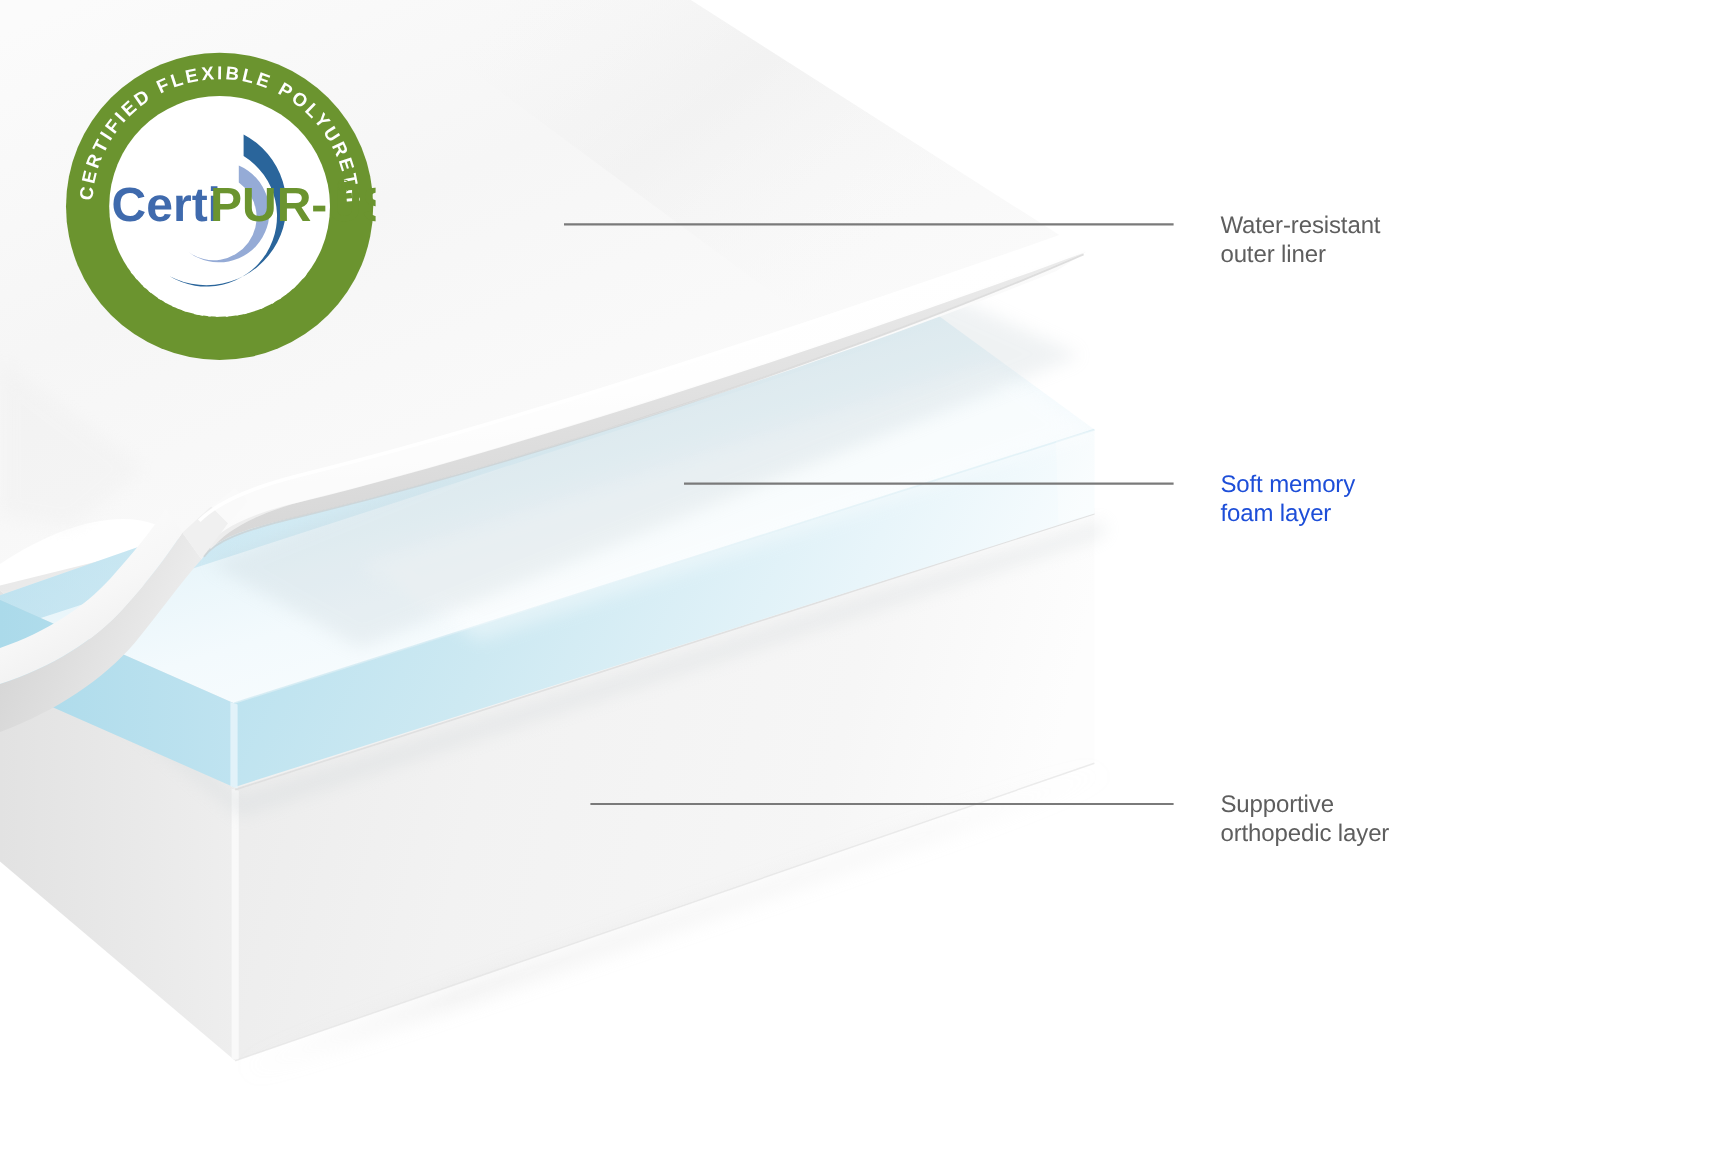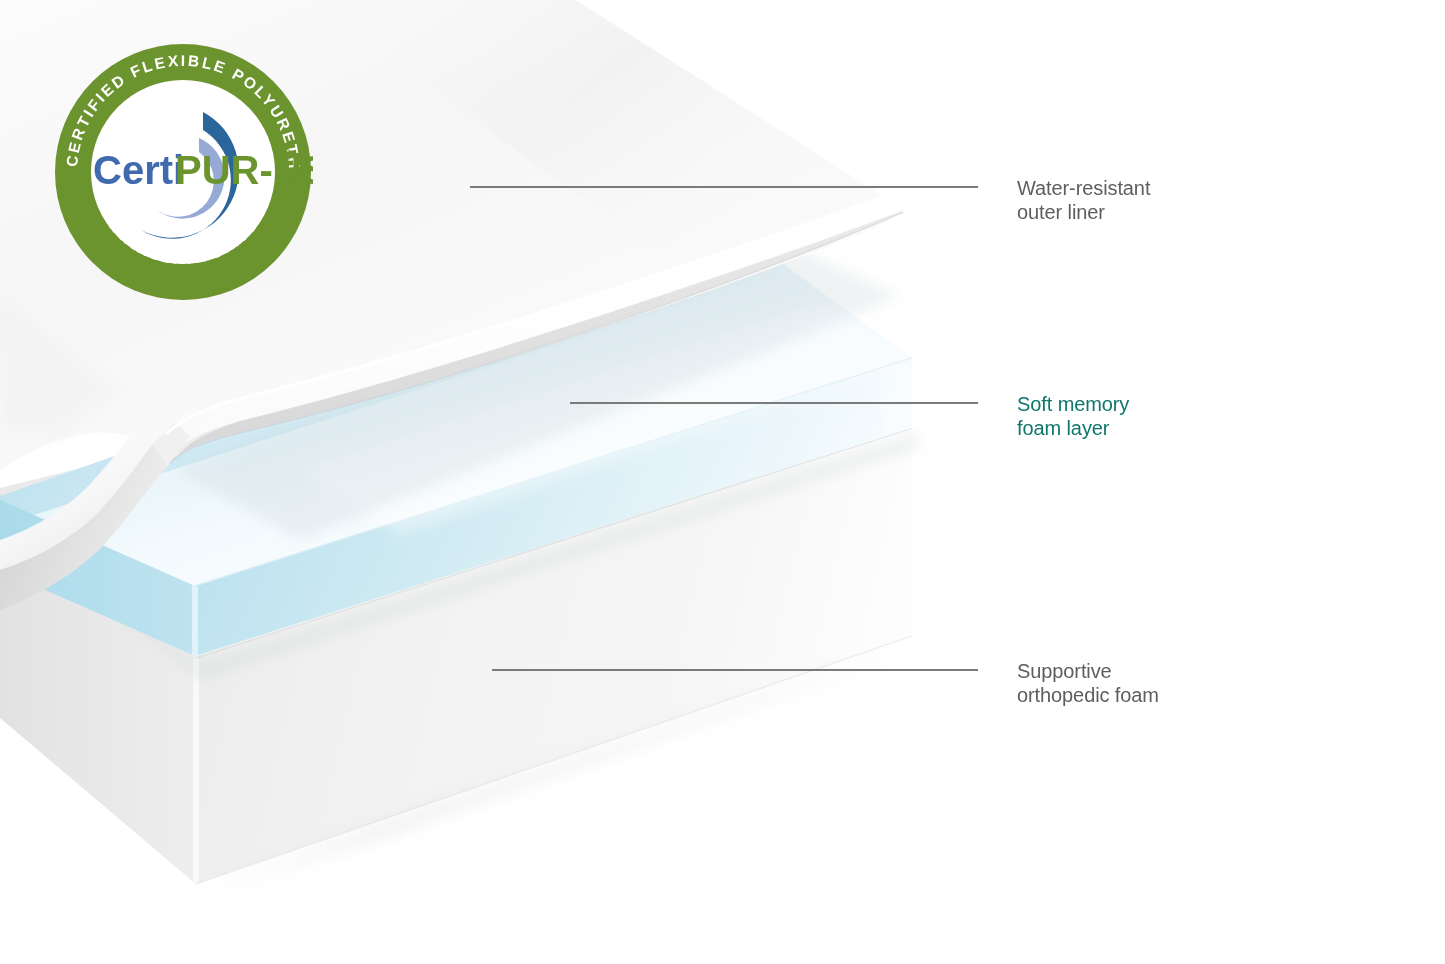--- a/index.html
+++ b/index.html
@@ -269,19 +269,19 @@
     <g>
       <text x="40" y="142" class="badge-text" font-size="40" fill="#3f6aad">Certi</text>
       <text x="122" y="142" class="badge-text" font-size="40" fill="#6b942f">PUR-US</text>
       <text x="228" y="118" class="badge-text" font-size="15" fill="#6b942f">®</text>
     </g>
   </svg>
 
   <div class="callout" id="label-liner" style="color: rgb(94, 94, 94);">Water-resistant
 outer liner</div>
 
-  <div class="callout" id="label-memory" style="color: #0f766e;">Soft memory
+  <div class="callout" id="label-memory" style="color: #1d4ed8;">Soft memory
 foam layer</div>
 
   <div class="callout" id="label-support" style="color: rgb(94, 94, 94);">Supportive
-orthopedic foam</div>
+orthopedic layer</div>
 
 </div>
 
 </body></html>

